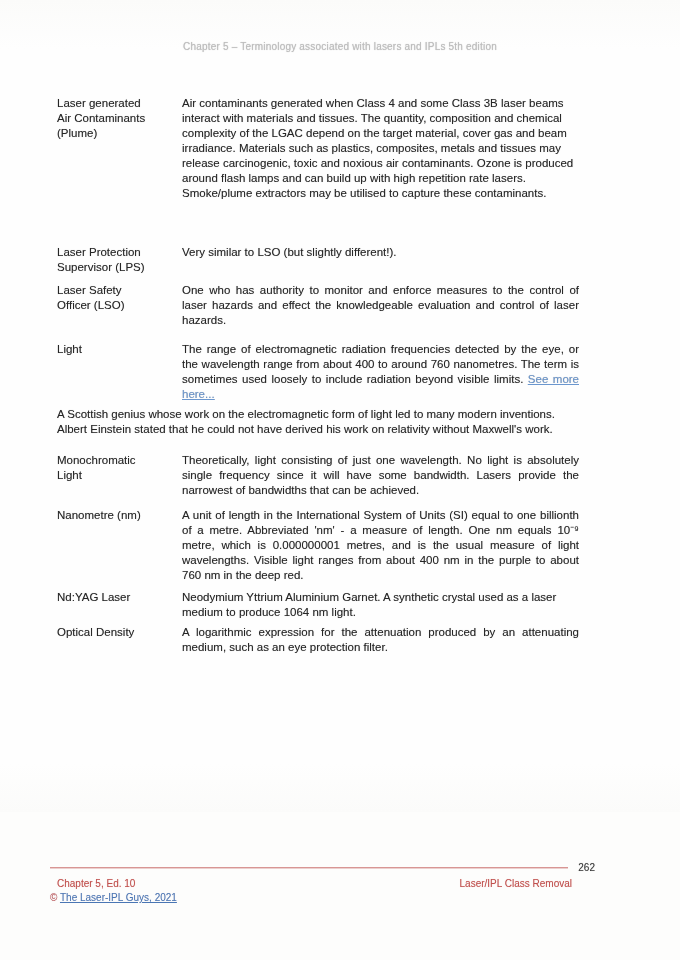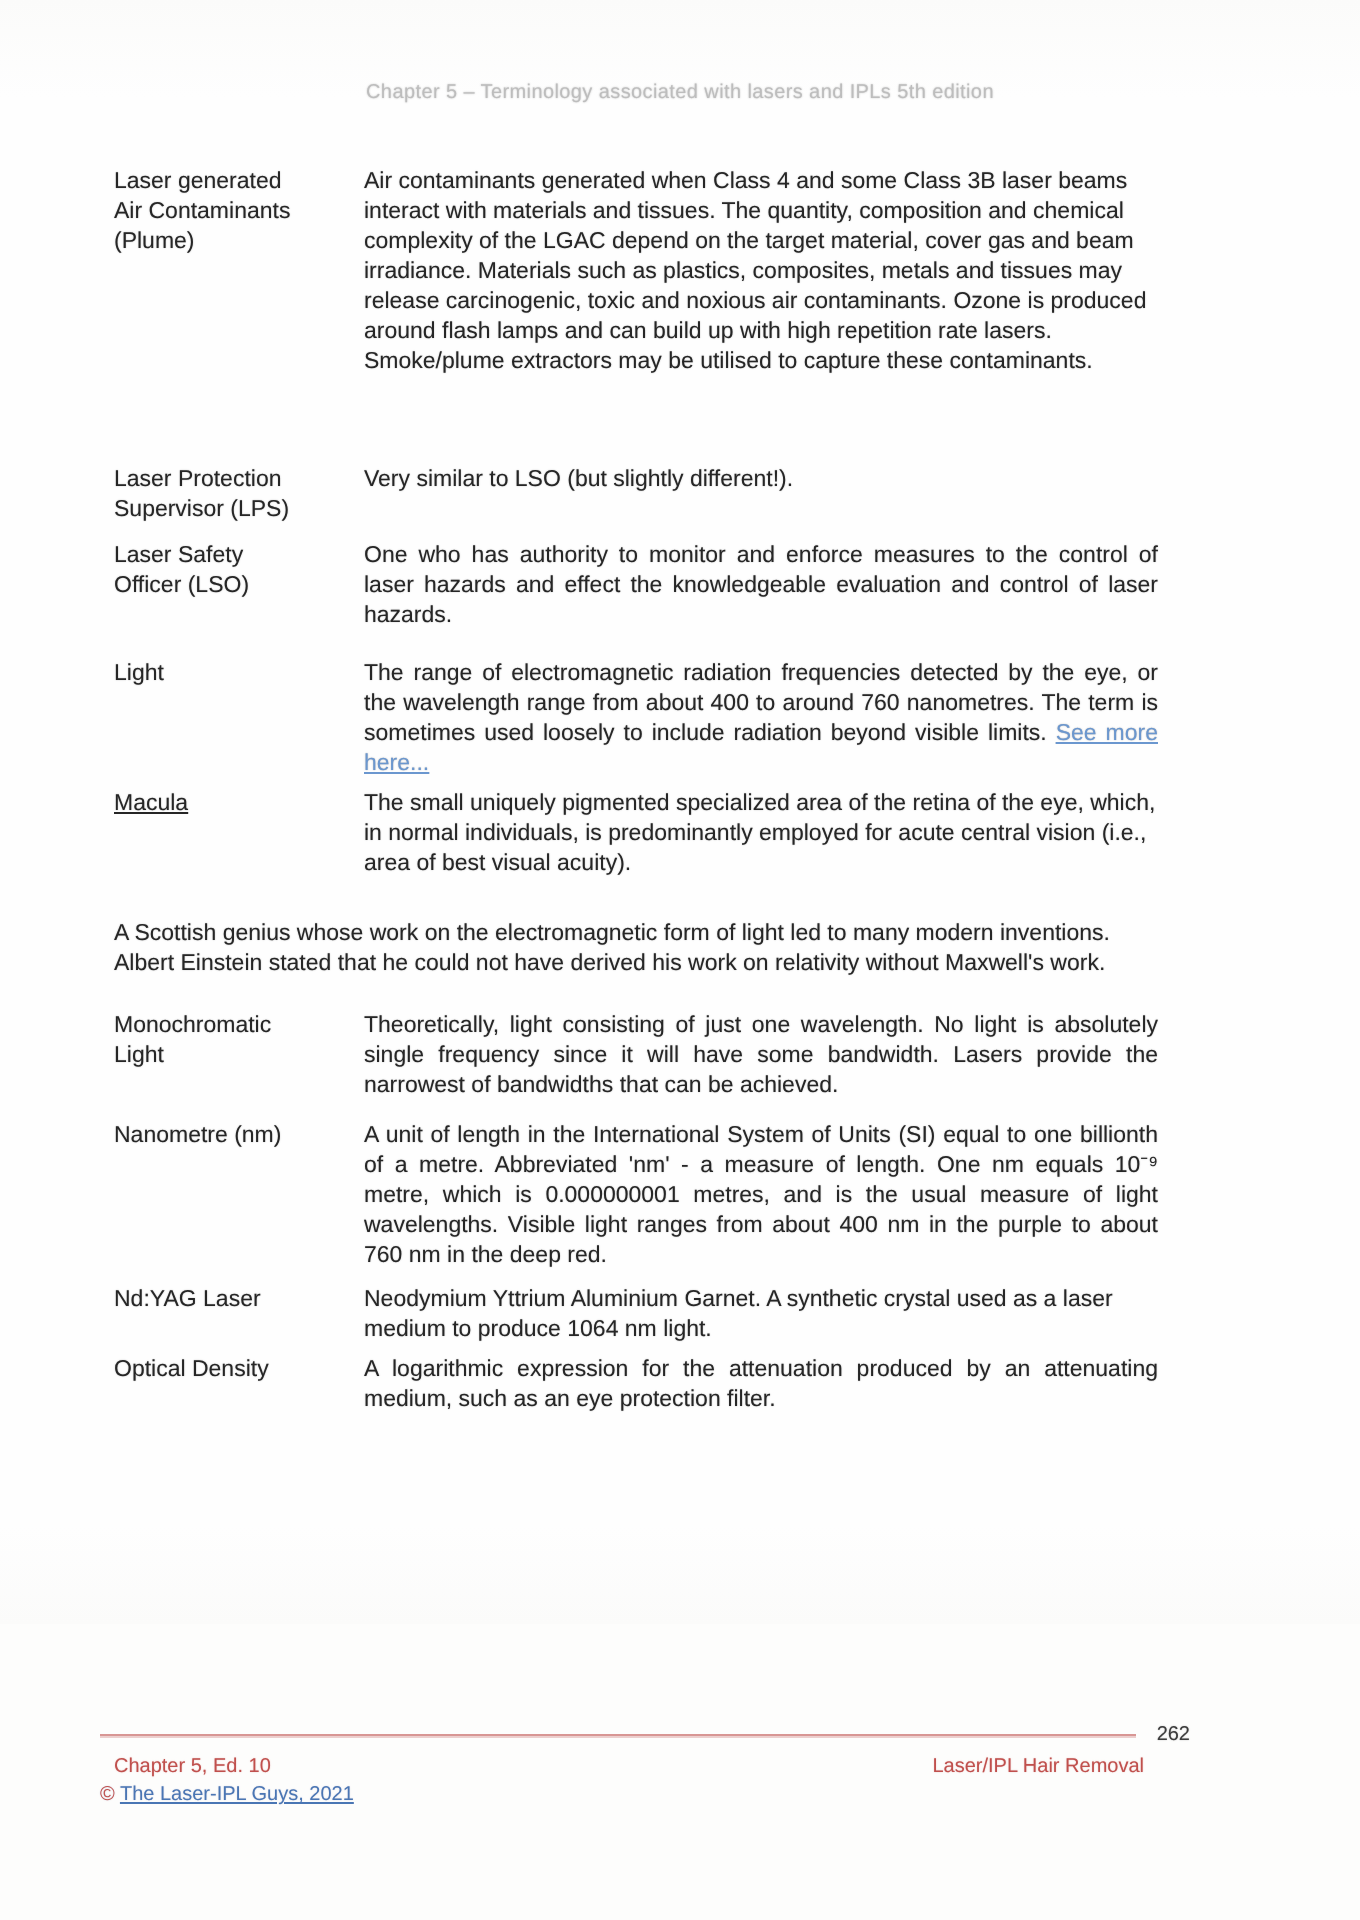--- a/index.html
+++ b/index.html
@@ -22,21 +22,21 @@
     width: 100%;
     text-align: center;
     font-size: 10px;
     color: #bdbdbd;
     text-shadow: 0 0 1px rgba(190,190,190,0.9);
     letter-spacing: 0.2px;
   }
   .glossary {
     position: absolute;
     left: 57px;
-    top: 84px;
+    top: 96px;
     width: 522px;
   }
   .entry {
     display: flex;
     flex-direction: row;
   }
   .term {
     width: 125px;
     flex: 0 0 125px;
     font-size: 11.5px;
@@ -138,24 +138,20 @@
       <div class="term">Laser Safety
 Officer (LSO)</div>
       <div class="definition"><span class="def-text">One who has authority to monitor and enforce measures to the control of laser hazards and effect the knowledgeable evaluation and control of laser hazards.</span></div>
     </section>
 
     <section class="entry" style="margin-bottom: 5px;">
       <div class="term">Light</div>
       <div class="definition"><span class="def-text">The range of electromagnetic radiation frequencies detected by the eye, or the wavelength range from about 400 to around 760 nanometres. The term is sometimes used loosely to include radiation beyond visible limits. </span><a class="def-link" href="#">See more here...</a></div>
     </section>
 
-    <section class="entry" style="margin-bottom: 20px;">
-      <div class="term u">Macula</div>
-      <div class="definition left"><span class="def-text">The small uniquely pigmented specialized area of the retina of the eye, which, in normal individuals, is predominantly employed for acute central vision (i.e., area of best visual acuity).</span></div>
-    </section>
 
 
     <section class="entry" style="margin-bottom: 16px;">
       <div class="definition left"><span class="def-text">A Scottish genius whose work on the electromagnetic form of light led to many modern inventions. Albert Einstein stated that he could not have derived his work on relativity without Maxwell's work.</span></div>
     </section>
 
     <section class="entry" style="margin-bottom: 10px;">
       <div class="term">Monochromatic
 Light</div>
       <div class="definition"><span class="def-text">Theoretically, light consisting of just one wavelength. No light is absolutely single frequency since it will have some bandwidth. Lasers provide the narrowest of bandwidths that can be achieved.</span></div>
@@ -180,17 +176,17 @@
   <div class="footer">
     <div class="footer-rule-row">
       <div class="rule"></div>
       <span class="pagenum">262</span>
     </div>
     <div class="footer-row">
       <div class="footer-left">
         <div class="fl1">Chapter 5, Ed. 10</div>
         <div class="fl2"><span>© </span><a href="#">The Laser-IPL Guys, 2021</a></div>
       </div>
-      <div class="footer-right">Laser/IPL Hair Removal</div>
+      <div class="footer-right">Laser/IPL Class Removal</div>
     </div>
   </div>
 
 </div>
 
 </body></html>

